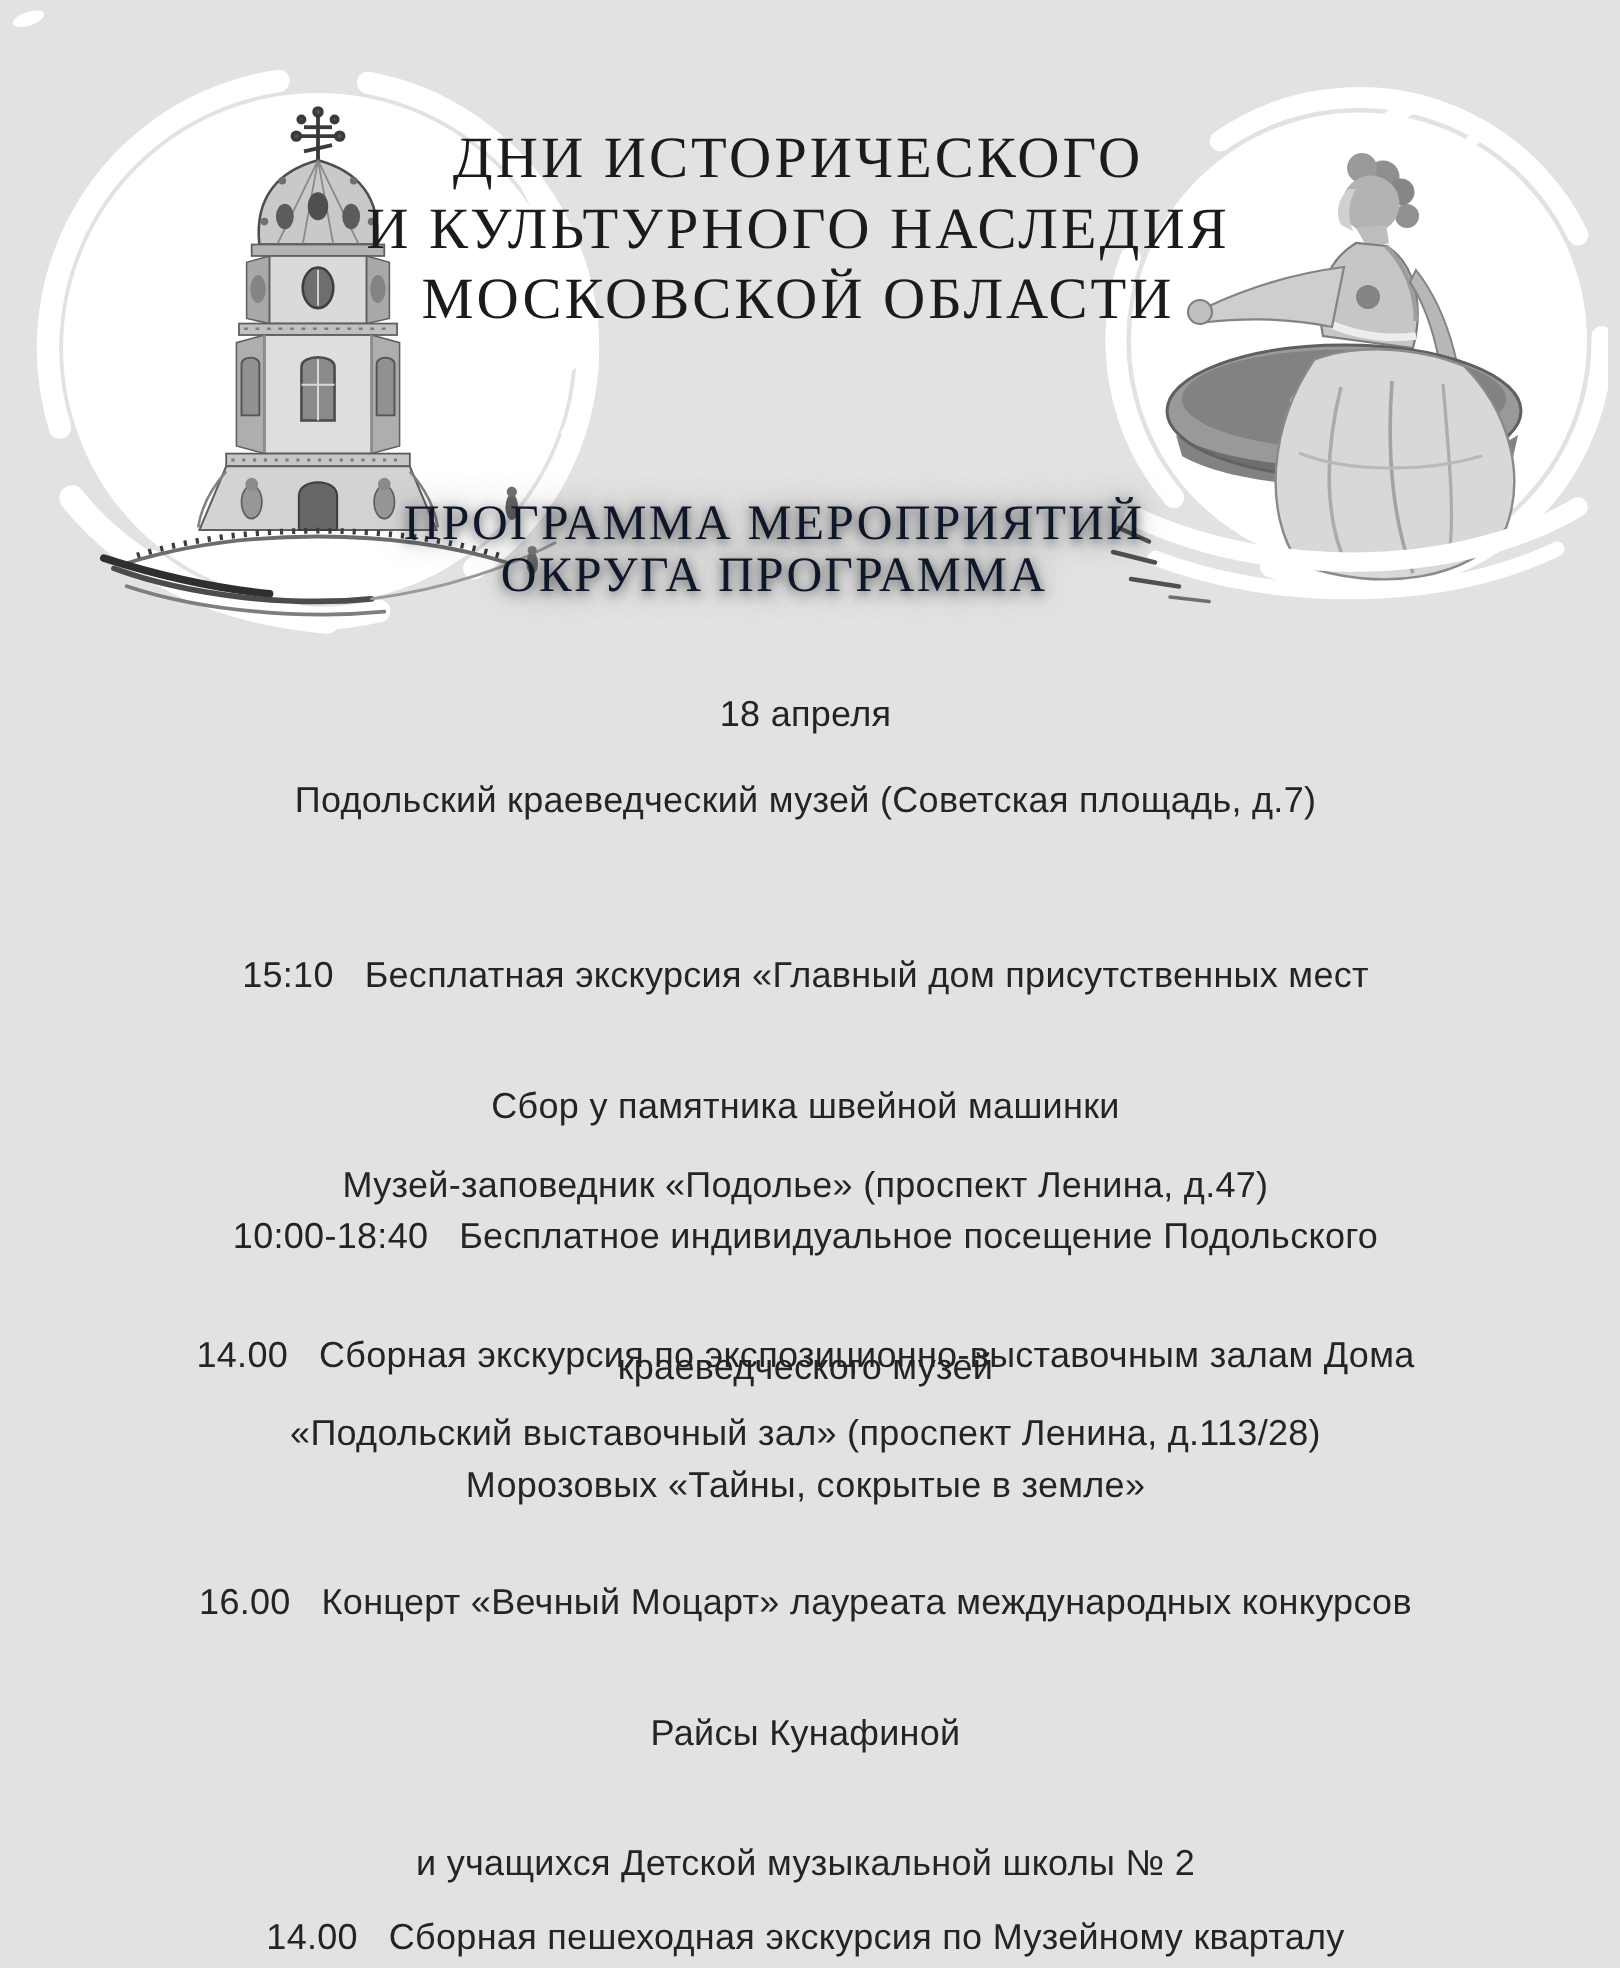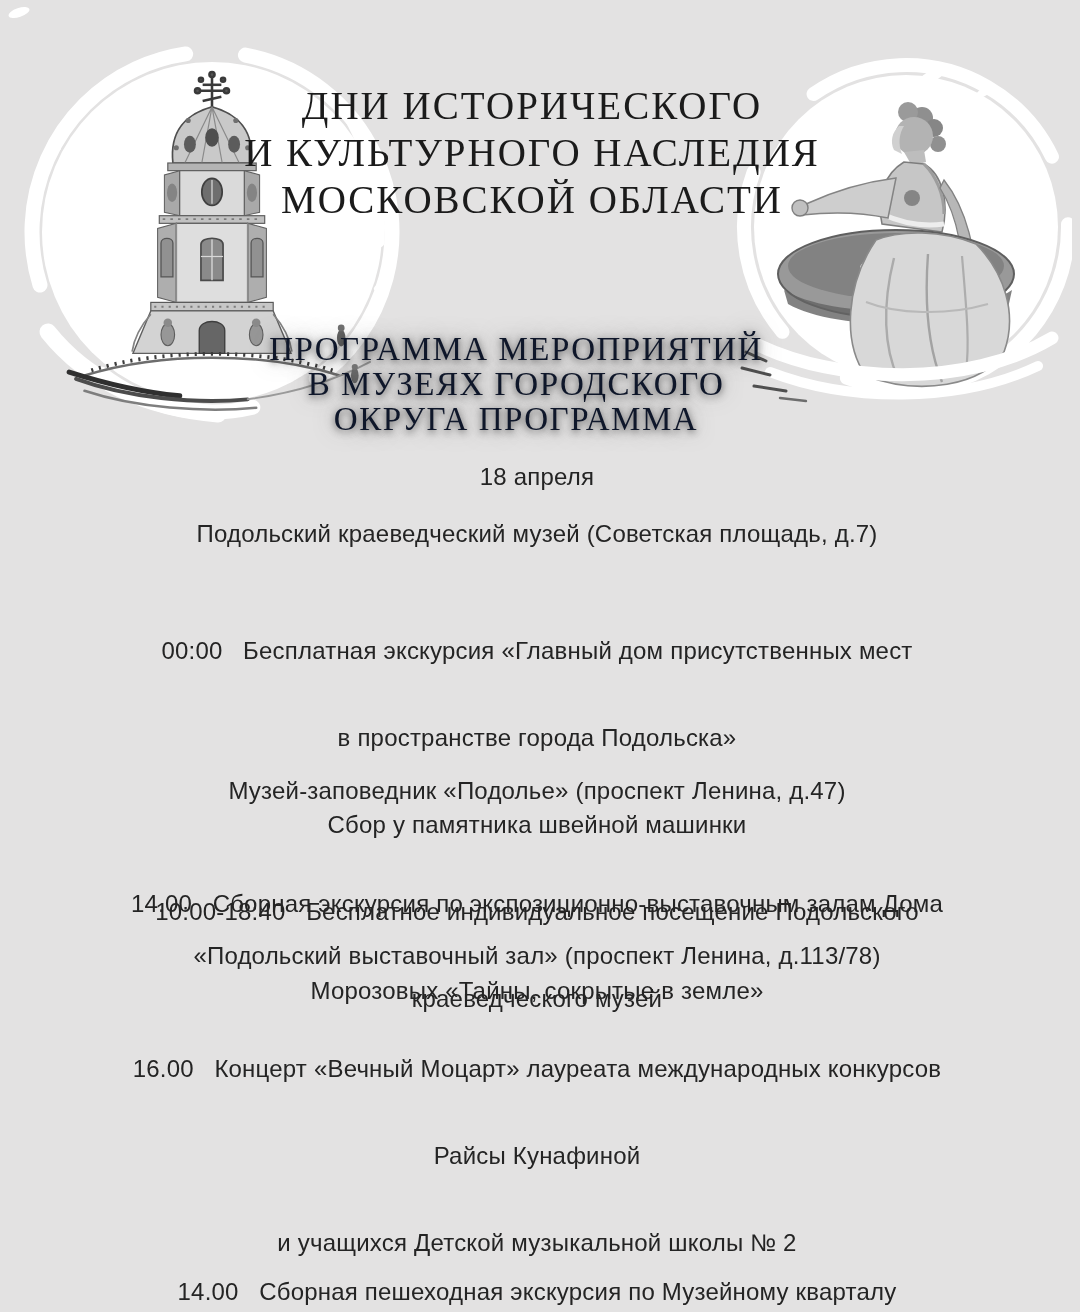--- a/index.html
+++ b/index.html
@@ -170,44 +170,42 @@
   </svg>
 
   <div class="title">
     <div>ДНИ ИСТОРИЧЕСКОГО</div>
     <div>И КУЛЬТУРНОГО НАСЛЕДИЯ</div>
     <div>МОСКОВСКОЙ ОБЛАСТИ</div>
   </div>
 
   <div class="subtitle">
     <div>ПРОГРАММА МЕРОПРИЯТИЙ</div>
-    <div>В МУЗЕЯХ ГОРОДСКОГО</div>
     <div>ОКРУГА ПРОГРАММА</div>
   </div>
 
   <div class="t" style="top:462px">18 апреля</div>
 
   <div class="t venue" style="top:518px">Подольский краеведческий музей (Советская площадь, д.7)</div>
 
   <div class="t" style="top:578px">
-    <div>00:00   Бесплатная экскурсия «Главный дом присутственных мест</div>
-    <div>в пространстве города Подольска»</div>
+    <div>15:10   Бесплатная экскурсия «Главный дом присутственных мест</div>
     <div>Сбор у памятника швейной машинки</div>
     <div>10:00-18:40   Бесплатное индивидуальное посещение Подольского</div>
     <div>краеведческого музей</div>
   </div>
 
   <div class="t venue" style="top:775px">Музей-заповедник «Подолье» (проспект Ленина, д.47)</div>
 
   <div class="t" style="top:831px">
     <div>14.00   Сборная экскурсия по экспозиционно-выставочным залам Дома</div>
     <div>Морозовых «Тайны, сокрытые в земле»</div>
   </div>
 
-  <div class="t venue" style="top:940px">«Подольский выставочный зал» (проспект Ленина, д.113/78)</div>
+  <div class="t venue" style="top:940px">«Подольский выставочный зал» (проспект Ленина, д.113/28)</div>
 
   <div class="t" style="top:996px">
     <div>16.00   Концерт «Вечный Моцарт» лауреата международных конкурсов</div>
     <div>Райсы Кунафиной</div>
     <div>и учащихся Детской музыкальной школы № 2</div>
   </div>
 
 
 
   <div class="t" style="top:1219px">

